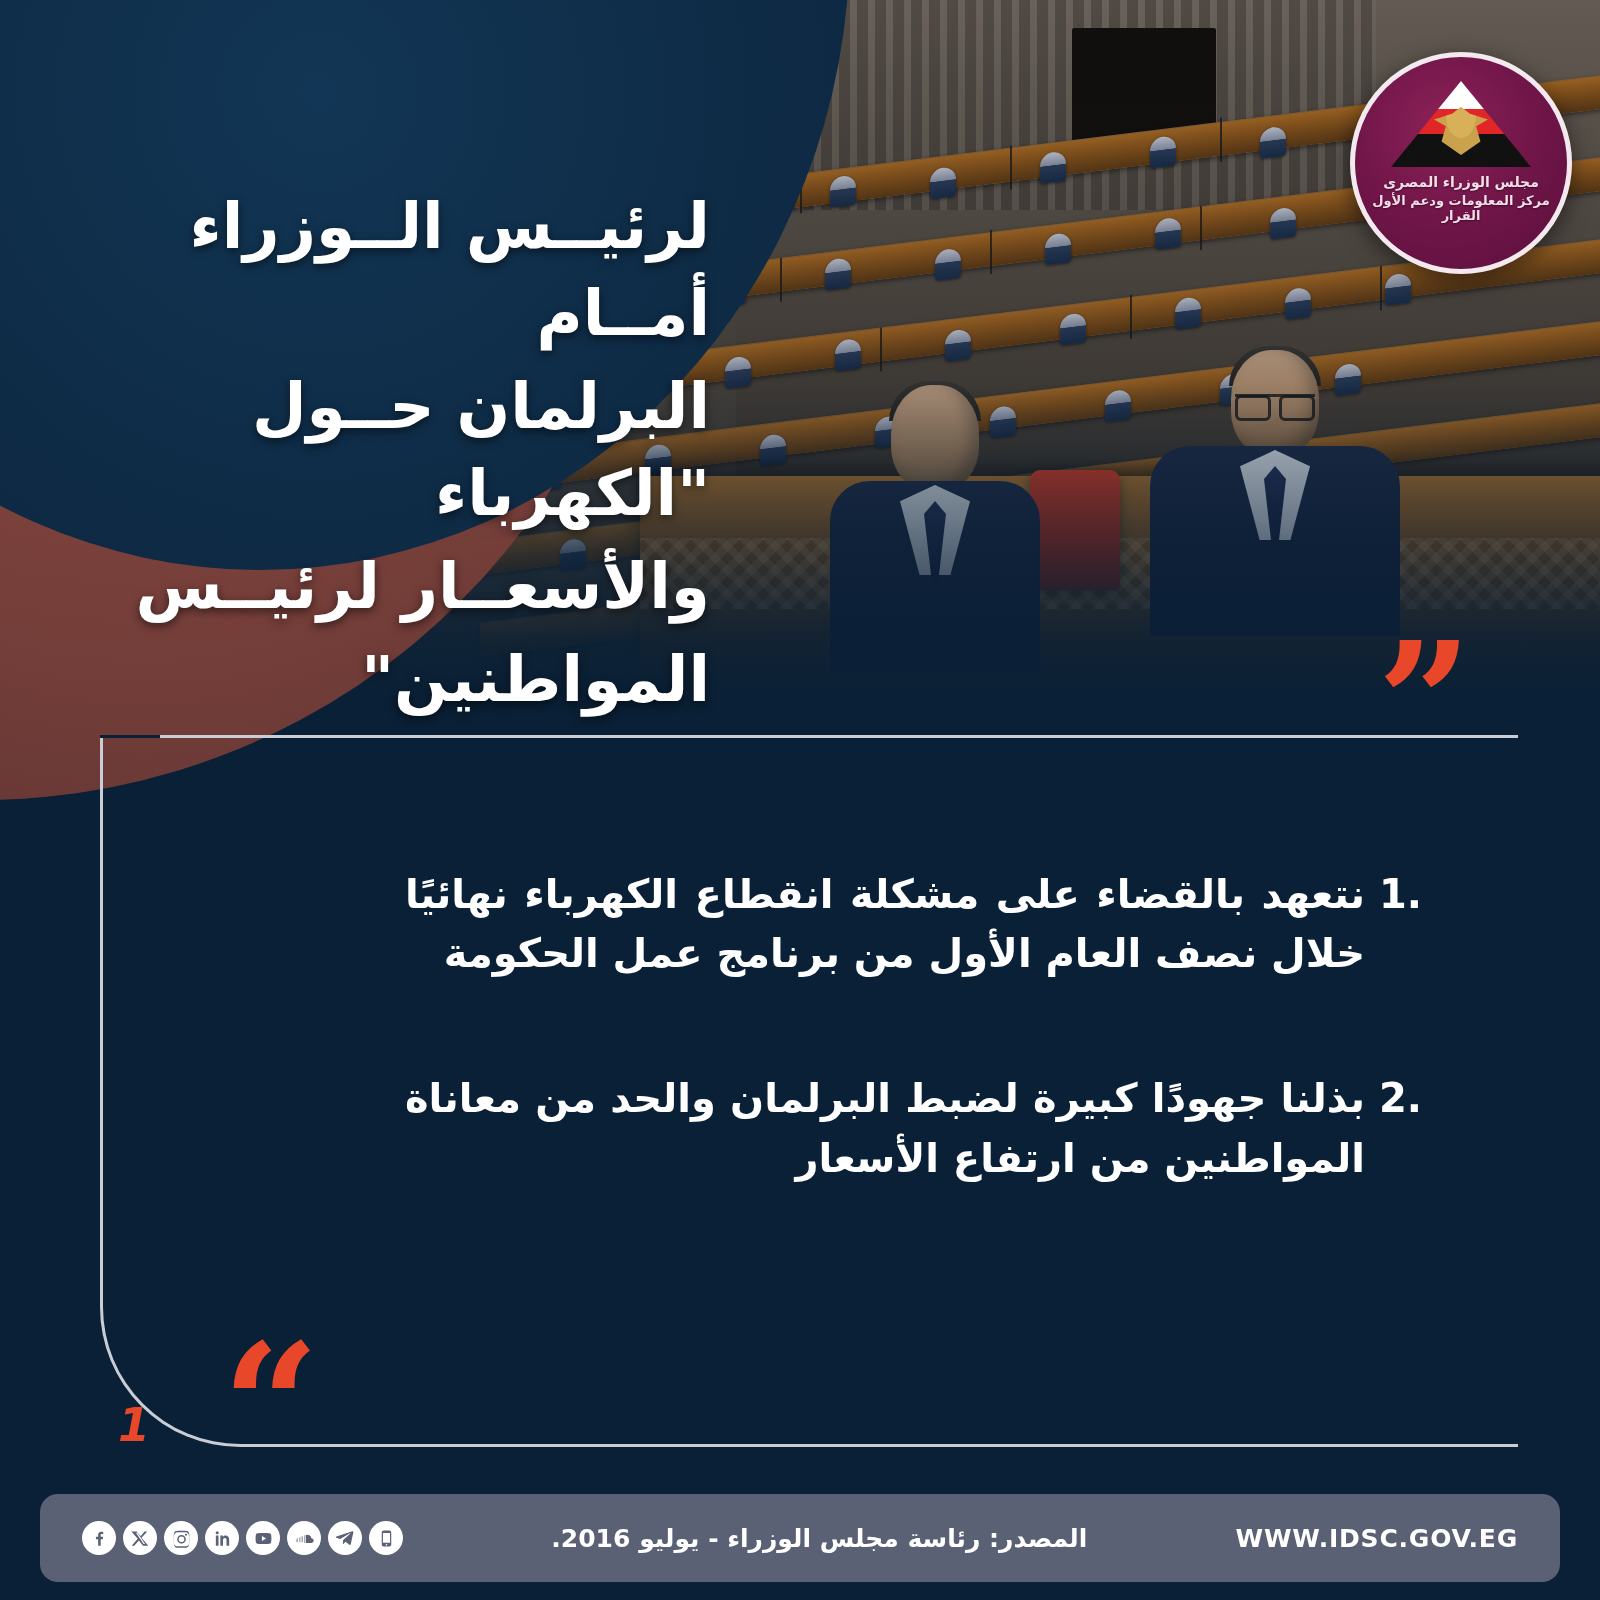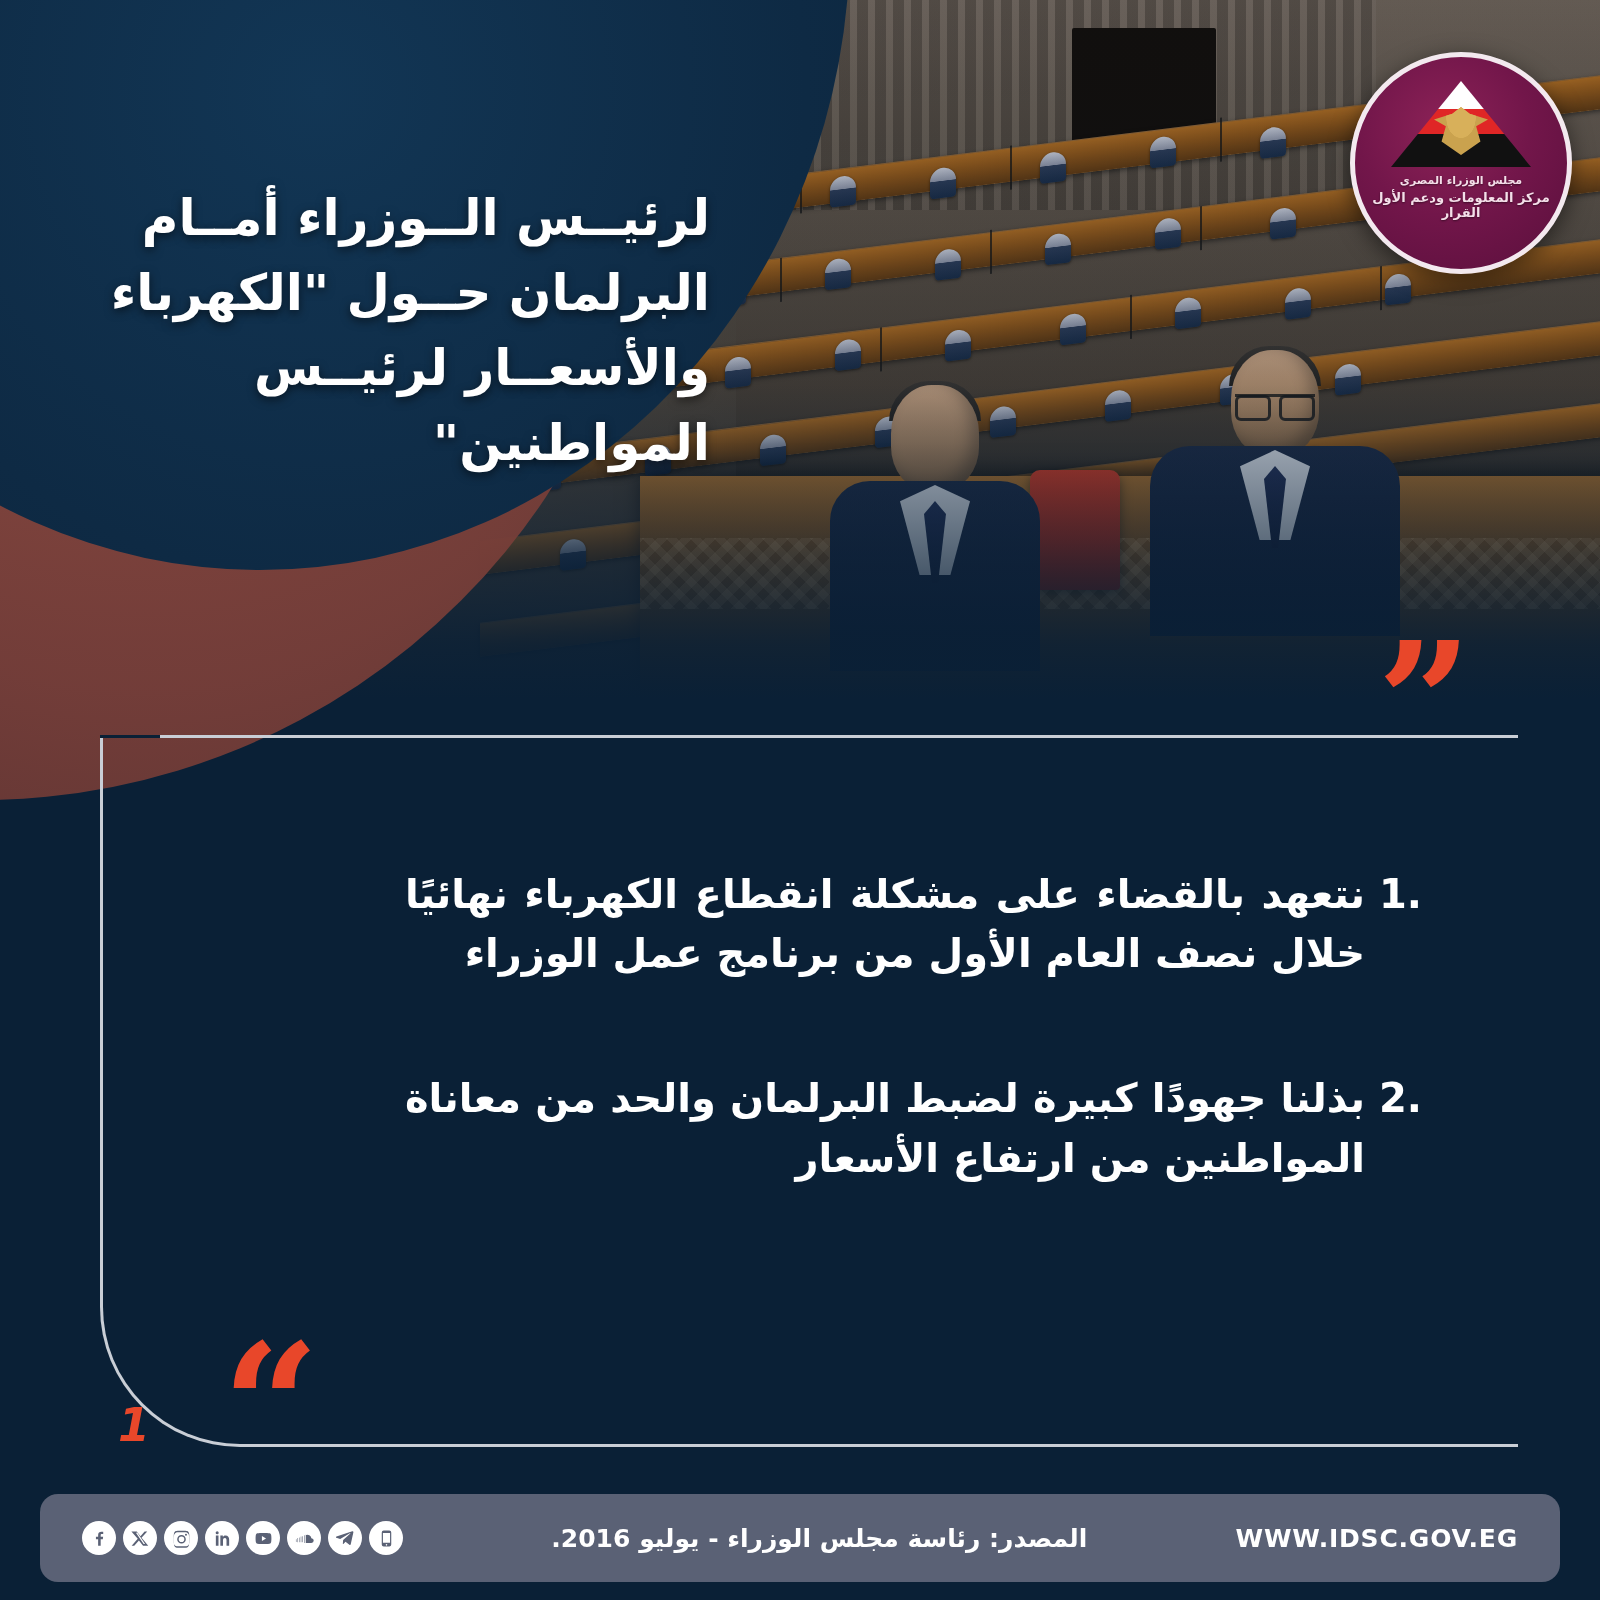--- a/index.html
+++ b/index.html
@@ -141,21 +141,21 @@
     position:absolute; right:890px; top:178px; width:690px;
     text-align:right; direction:rtl; z-index:6;
   }
   .headline .l1{
     font-size:74px; font-weight:700; line-height:1.12; letter-spacing:-1px;
     color:#ffffff; text-shadow:0 3px 10px rgba(0,0,0,.55);
   }
   .headline .count{ color:#e8472a; }
   .headline .l2{
     margin-top:6px;
-    font-size:50px; font-weight:700; line-height:1.38; color:#ffffff;
+    font-size:63px; font-weight:700; line-height:1.38; color:#ffffff;
     text-shadow:0 3px 10px rgba(0,0,0,.55);
   }
 
   
   .logo{
     position:absolute; right:28px; top:52px; width:222px; height:222px; z-index:9;
   }
   .logo-disc{
     position:absolute; inset:0; border-radius:50%;
     background:radial-gradient(circle at 42% 34%, #8c2257 0%, #72164a 46%, #5a0f3c 100%);
@@ -180,21 +180,21 @@
     width:54px; height:48px;
     background:
       radial-gradient(ellipse at 50% 22%, #d8b05a 0 38%, transparent 39%),
       linear-gradient(180deg,#caa24e 0 100%);
     clip-path:polygon(50% 0,66% 14%,100% 26%,78% 40%,86% 72%,50% 100%,14% 72%,22% 40%,0 26%,34% 14%);
   }
   .logo-txt1, .logo-txt2{
     color:#f4dfe9; font-weight:700; text-align:center; direction:rtl;
     text-shadow:0 1px 2px rgba(0,0,0,.45);
   }
-  .logo-txt1{ font-size:11px; margin-top:7px; }
+  .logo-txt1{ font-size:14px; margin-top:7px; }
   .logo-txt2{ font-size:13px; margin-top:3px; }
 
   
   .quote-close{
     position:absolute; right:128px; top:648px; z-index:7;
     font-size:165px; line-height:.66; color:#e8472a; font-weight:700;
     font-family:"DejaVu Serif","Liberation Serif",serif;
   }
   .quote-open{
     position:absolute; left:222px; top:1350px; z-index:7;
@@ -386,21 +386,21 @@
     </div>
   </div>
 
   <div class="quote-close">”</div>
 
   <div class="bracket"></div>
 
   <div class="points">
     <div class="point">
       <div class="point-num">1.</div>
-      <div class="point-text">نتعهد بالقضاء على مشكلة انقطاع الكهرباء نهائيًا خلال نصف العام الأول من برنامج عمل الوزراء</div>
+      <div class="point-text">نتعهد بالقضاء على مشكلة انقطاع الكهرباء نهائيًا خلال نصف العام الأول من برنامج عمل الحكومة</div>
     </div>
     <div class="point">
       <div class="point-num">2.</div>
       <div class="point-text">بذلنا جهودًا كبيرة لضبط البرلمان والحد من معاناة المواطنين من ارتفاع الأسعار</div>
     </div>
   </div>
 
   <div class="quote-open">“</div>
   <div class="page-num">1</div>
 

